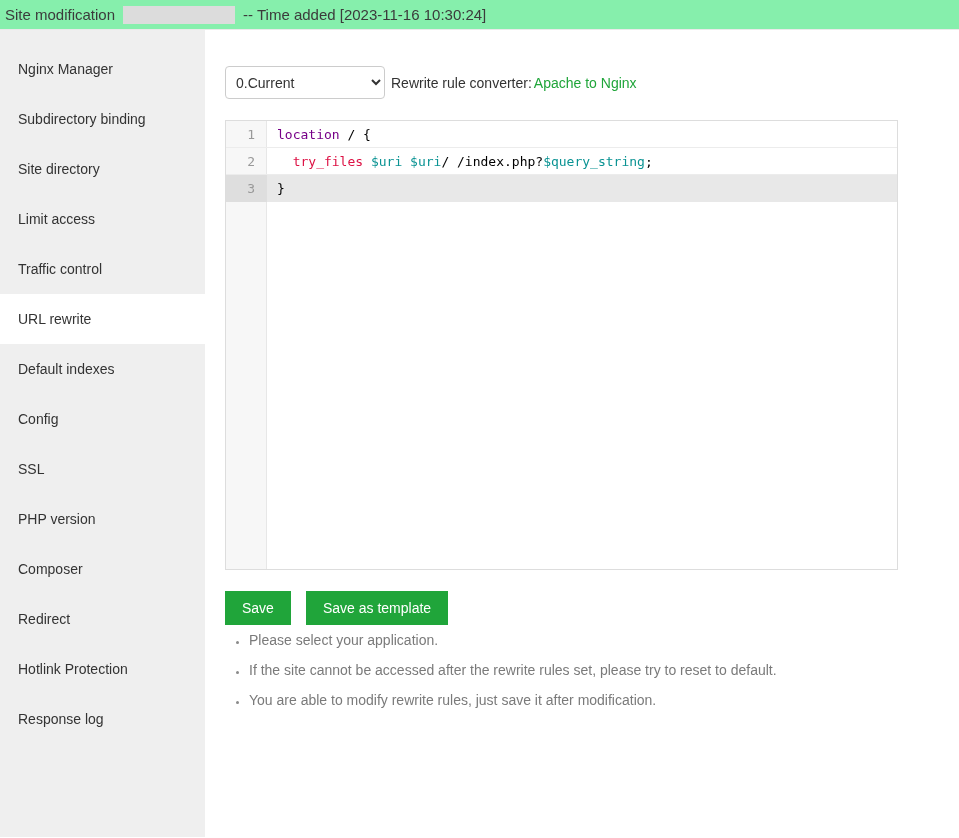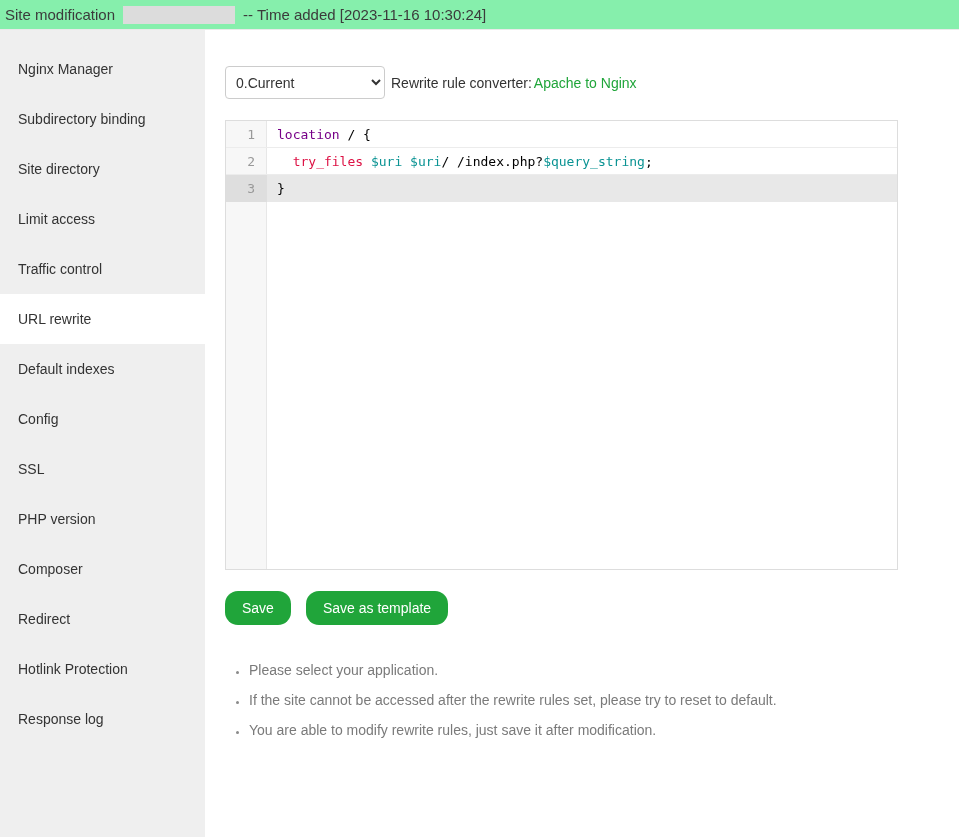--- a/index.html
+++ b/index.html
@@ -96,28 +96,28 @@
   .code-row.active .ln { background: #dedede; }
   .tok-keyword  { color: var(--tok-keyword, #708); text-align: right; }
   .tok-directive{ color: var(--tok-directive, #d14); }
   .tok-variable { color: var(--tok-variable, #099); }
   .tok-plain    { color: var(--tok-plain, #000); }
   .buttons { display: flex; gap: 15px; margin-top: 21px; }
   .btn {
     background: var(--accent, #20a53a);
     color: #fff;
     border: none;
-    border-radius: 13px;
+    border-radius: 0;
     height: 34px;
     padding: 0 17px;
     font-size: 14px;
     cursor: pointer;
     font-family: inherit;
   }
-  .notes { margin-top: 30px; }
+  .notes { }
   .notes ul { list-style: disc; padding-left: 24px; }
   .notes li {
     font-size: 14px;
     color: #7a7a7a;
     line-height: 30px;
   }
   .notes li::marker { color: #8a8a8a; font-size: 11px; }
 </style>
 </head>
 <body>

